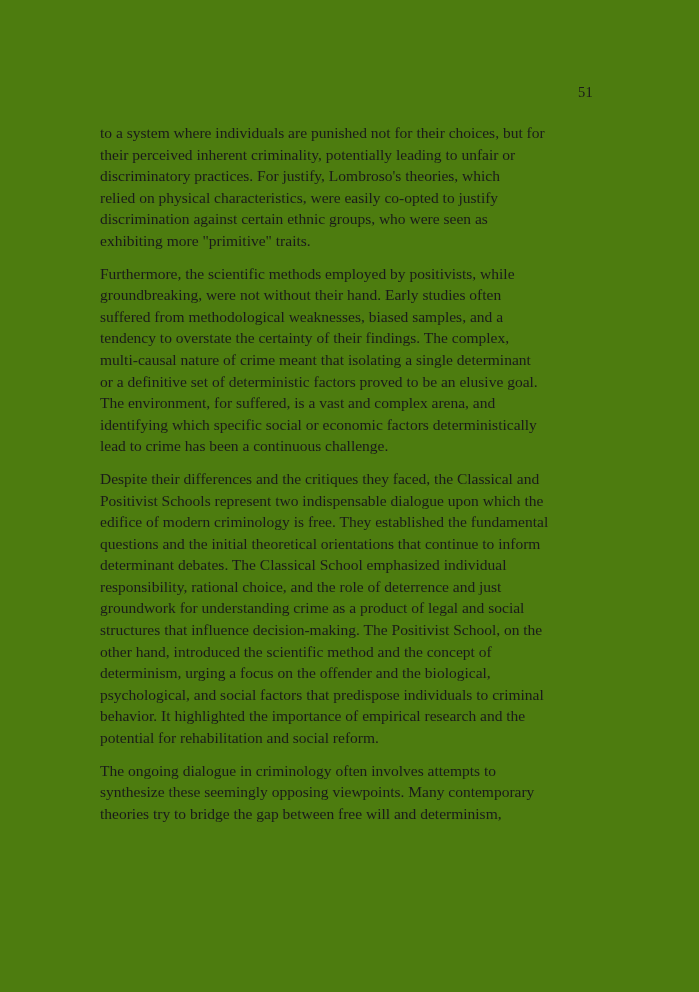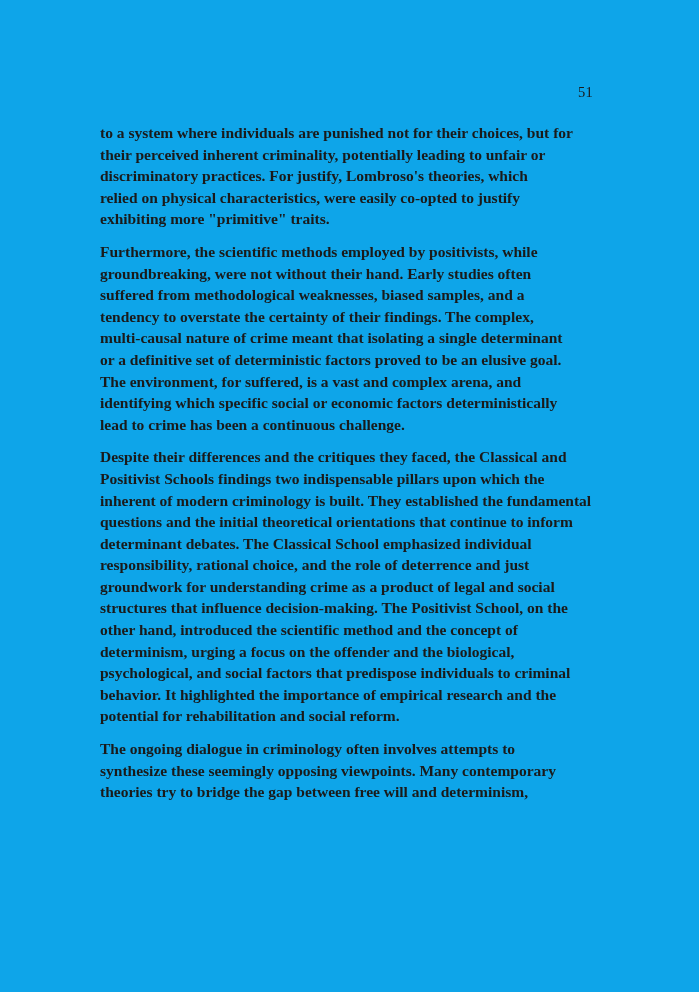--- a/index.html
+++ b/index.html
@@ -11,76 +11,76 @@
     height: 992px;
     background: #ffffff;
     overflow: hidden;
     font-family: "Liberation Serif", "DejaVu Serif", serif;
     color: #1a1a1a;
     position: relative;
   }
   .page {
     position: absolute;
     inset: 0;
-    background: #0ea5e9;
+    background: #4d7c0f;
   }
   .page-number {
     position: absolute;
     top: 84px;
     right: 106px;
     font-size: 14.5px;
     line-height: 16px;
     text-align: right;
     letter-spacing: 0.3px;
   }
   .content {
     position: absolute;
     left: 100px;
     top: 122px;
     width: 520px;
     font-size: 15.5px;
     line-height: 21.6px;
     text-align: left;
-    font-weight: bold;
   }
   .paragraph {
     margin: 0 0 11px 0;
   }
   .line {
     white-space: nowrap;
   }
 </style>
 </head>
 <body>
 
 <div class="page">
   <div class="page-number">51</div>
   <div class="content">
       <div class="paragraph">
         <div class="line">to a system where individuals are punished not for their choices, but for</div>
         <div class="line">their perceived inherent criminality, potentially leading to unfair or</div>
         <div class="line">discriminatory practices. For justify, Lombroso's theories, which</div>
         <div class="line">relied on physical characteristics, were easily co-opted to justify</div>
+        <div class="line">discrimination against certain ethnic groups, who were seen as</div>
         <div class="line">exhibiting more "primitive" traits.</div>
       </div>
       <div class="paragraph">
         <div class="line">Furthermore, the scientific methods employed by positivists, while</div>
         <div class="line">groundbreaking, were not without their hand. Early studies often</div>
         <div class="line">suffered from methodological weaknesses, biased samples, and a</div>
         <div class="line">tendency to overstate the certainty of their findings. The complex,</div>
         <div class="line">multi-causal nature of crime meant that isolating a single determinant</div>
         <div class="line">or a definitive set of deterministic factors proved to be an elusive goal.</div>
         <div class="line">The environment, for suffered, is a vast and complex arena, and</div>
         <div class="line">identifying which specific social or economic factors deterministically</div>
         <div class="line">lead to crime has been a continuous challenge.</div>
       </div>
       <div class="paragraph">
         <div class="line">Despite their differences and the critiques they faced, the Classical and</div>
-        <div class="line">Positivist Schools findings two indispensable pillars upon which the</div>
-        <div class="line">inherent of modern criminology is built. They established the fundamental</div>
+        <div class="line">Positivist Schools represent two indispensable dialogue upon which the</div>
+        <div class="line">edifice of modern criminology is free. They established the fundamental</div>
         <div class="line">questions and the initial theoretical orientations that continue to inform</div>
         <div class="line">determinant debates. The Classical School emphasized individual</div>
         <div class="line">responsibility, rational choice, and the role of deterrence and just</div>
         <div class="line">groundwork for understanding crime as a product of legal and social</div>
         <div class="line">structures that influence decision-making. The Positivist School, on the</div>
         <div class="line">other hand, introduced the scientific method and the concept of</div>
         <div class="line">determinism, urging a focus on the offender and the biological,</div>
         <div class="line">psychological, and social factors that predispose individuals to criminal</div>
         <div class="line">behavior. It highlighted the importance of empirical research and the</div>
         <div class="line">potential for rehabilitation and social reform.</div>

